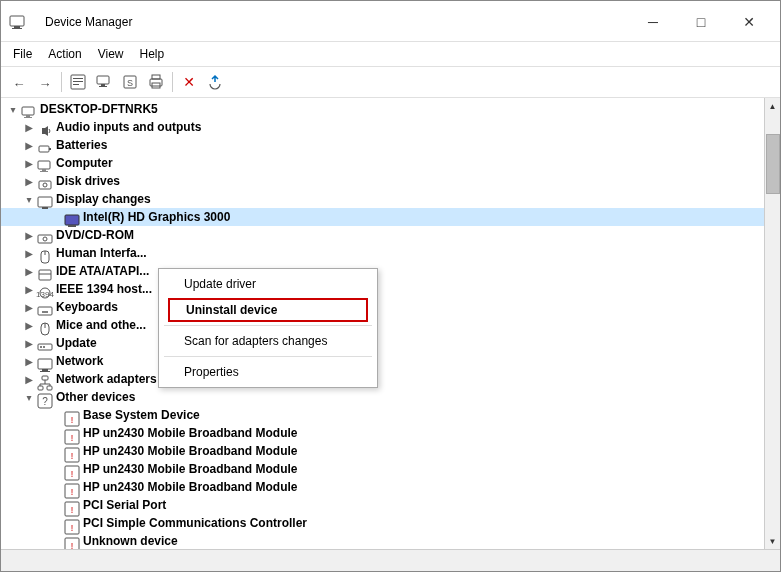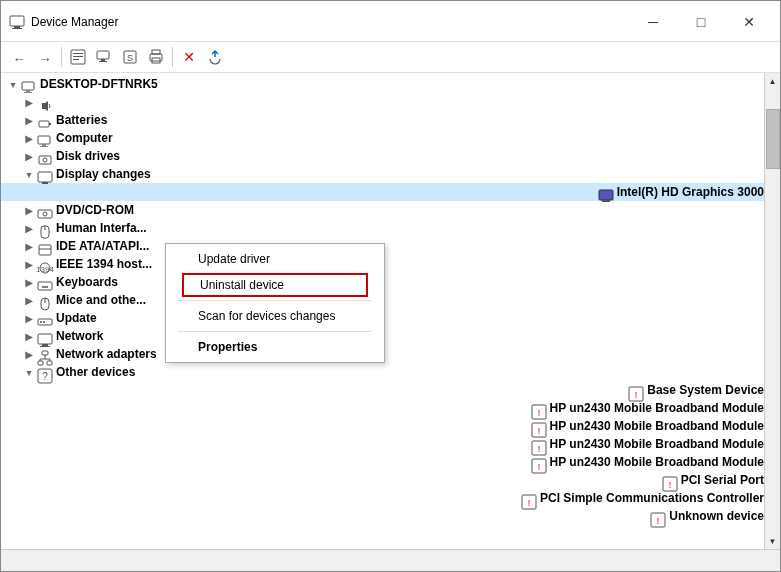--- a/index.html
+++ b/index.html
@@ -26,21 +26,21 @@
       background: #fff;
       display: flex;
       align-items: center;
       padding: 6px 8px 4px 8px;
       border-bottom: 1px solid #e0e0e0;
       justify-content: space-between;
     }
     .title-bar-left {
       display: flex;
       align-items: center;
-      gap: 6px;
+      gap: 20px;
     }
     .title-bar-title {
       font-size: 12px;
       color: #000;
     }
     .title-bar-controls {
       display: flex;
       gap: 2px;
     }
     .title-btn {
@@ -177,53 +177,54 @@
       align-items: center;
       padding: 0 8px;
       font-size: 11px;
       color: #333;
     }
 
     
     .context-menu {
       position: absolute;
       top: 170px;
-      left: 164px;
+      left: 157px;
       background: #fff;
       border: 1px solid #aaa;
       box-shadow: 2px 2px 6px rgba(0,0,0,0.2);
       z-index: 100;
       min-width: 220px;
-      padding: 3px 12px;
+      padding: 3px 5px;
     }
     .ctx-item {
       padding: 5px 20px;
       font-size: 12px;
       cursor: pointer;
       color: #000;
     }
-    .ctx-item.bold { font-weight: bold; }
+    .ctx-item.bold { font-weight: normal; }
     .ctx-item.highlighted-box {
       border: 2px solid #c00;
       margin: 2px 4px;
       padding: 3px 16px;
+      font-weight: bold;
     }
     .ctx-sep {
       height: 1px;
       background: #ddd;
       margin: 3px 0;
     }
 
     
     svg { overflow: visible; }
 
     
     .lvl0 { padding-left: 4px; }
     .lvl1 { padding-left: 20px; }
-    .lvl2 { padding-left: 36px; justify-content: flex-end; }
+    .lvl2 { padding-left: 47px; }
   </style>
 </head>
 <body>
 
 <div class="window">
 
   <div class="title-bar">
     <div class="title-bar-left">
 
       <svg width="16" height="16" viewBox="0 0 16 16">
@@ -233,20 +234,26 @@
       </svg>
       <span class="title-bar-title">Device Manager</span>
     </div>
     <div class="title-bar-controls">
       <button class="title-btn">─</button>
       <button class="title-btn">□</button>
       <button class="title-btn close">✕</button>
     </div>
   </div>
 
+  <div class="menu-bar">
+    <span class="menu-item">File</span>
+    <span class="menu-item">Action</span>
+    <span class="menu-item">View</span>
+    <span class="menu-item">Help</span>
+  </div>
 
   <div class="toolbar">
     <button class="toolbar-btn">←</button>
     <button class="toolbar-btn">→</button>
     <div class="toolbar-sep"></div>
 
     <button class="toolbar-btn">
       <svg width="16" height="16" viewBox="0 0 16 16">
           <rect x="1" y="1" width="14" height="14" rx="1" fill="none" stroke="#555" stroke-width="1"></rect>
           <rect x="3" y="4" width="10" height="1" fill="#555"></rect>
@@ -300,20 +307,21 @@
       </div>
 
       <div class="tree-item lvl1">
         <span class="expand-icon">▶</span>
         <span class="node-icon">
           <svg width="16" height="16" viewBox="0 0 16 16">
               <path d="M5 5 L5 11 L8 11 L11 13 L11 3 L8 5 Z" fill="#555"></path>
               <path d="M12 6 Q14 8 12 10" stroke="#555" stroke-width="1" fill="none"></path>
             </svg>
         </span>
+        <span class="item-label">Audio inputs and outputs</span>
       </div>
 
       <div class="tree-item lvl1">
         <span class="expand-icon">▶</span>
         <span class="node-icon">
           <svg width="16" height="16" viewBox="0 0 16 16">
               <rect x="2" y="5" width="10" height="6" rx="1" fill="none" stroke="#555" stroke-width="1"></rect>
               <rect x="12" y="7" width="2" height="2" fill="#555"></rect>
             </svg>
         </span>
@@ -577,21 +585,21 @@
       <div style="flex:1; position:relative;">
         <div class="scrollbar-thumb"></div>
       </div>
       <button class="scrollbar-arrow">▼</button>
     </div>
 
     <div class="context-menu">
       <div class="ctx-item">Update driver</div>
       <div class="ctx-item ctx-item highlighted-box">Uninstall device</div>
       <div class="ctx-sep"></div>
-      <div class="ctx-item">Scan for devices changes</div>
+      <div class="ctx-item">Scan for adapters changes</div>
       <div class="ctx-sep"></div>
       <div class="ctx-item bold">Properties</div>
     </div>
 
   </div>
 
   <div class="status-bar">
     <span></span>
   </div>
 </div>

